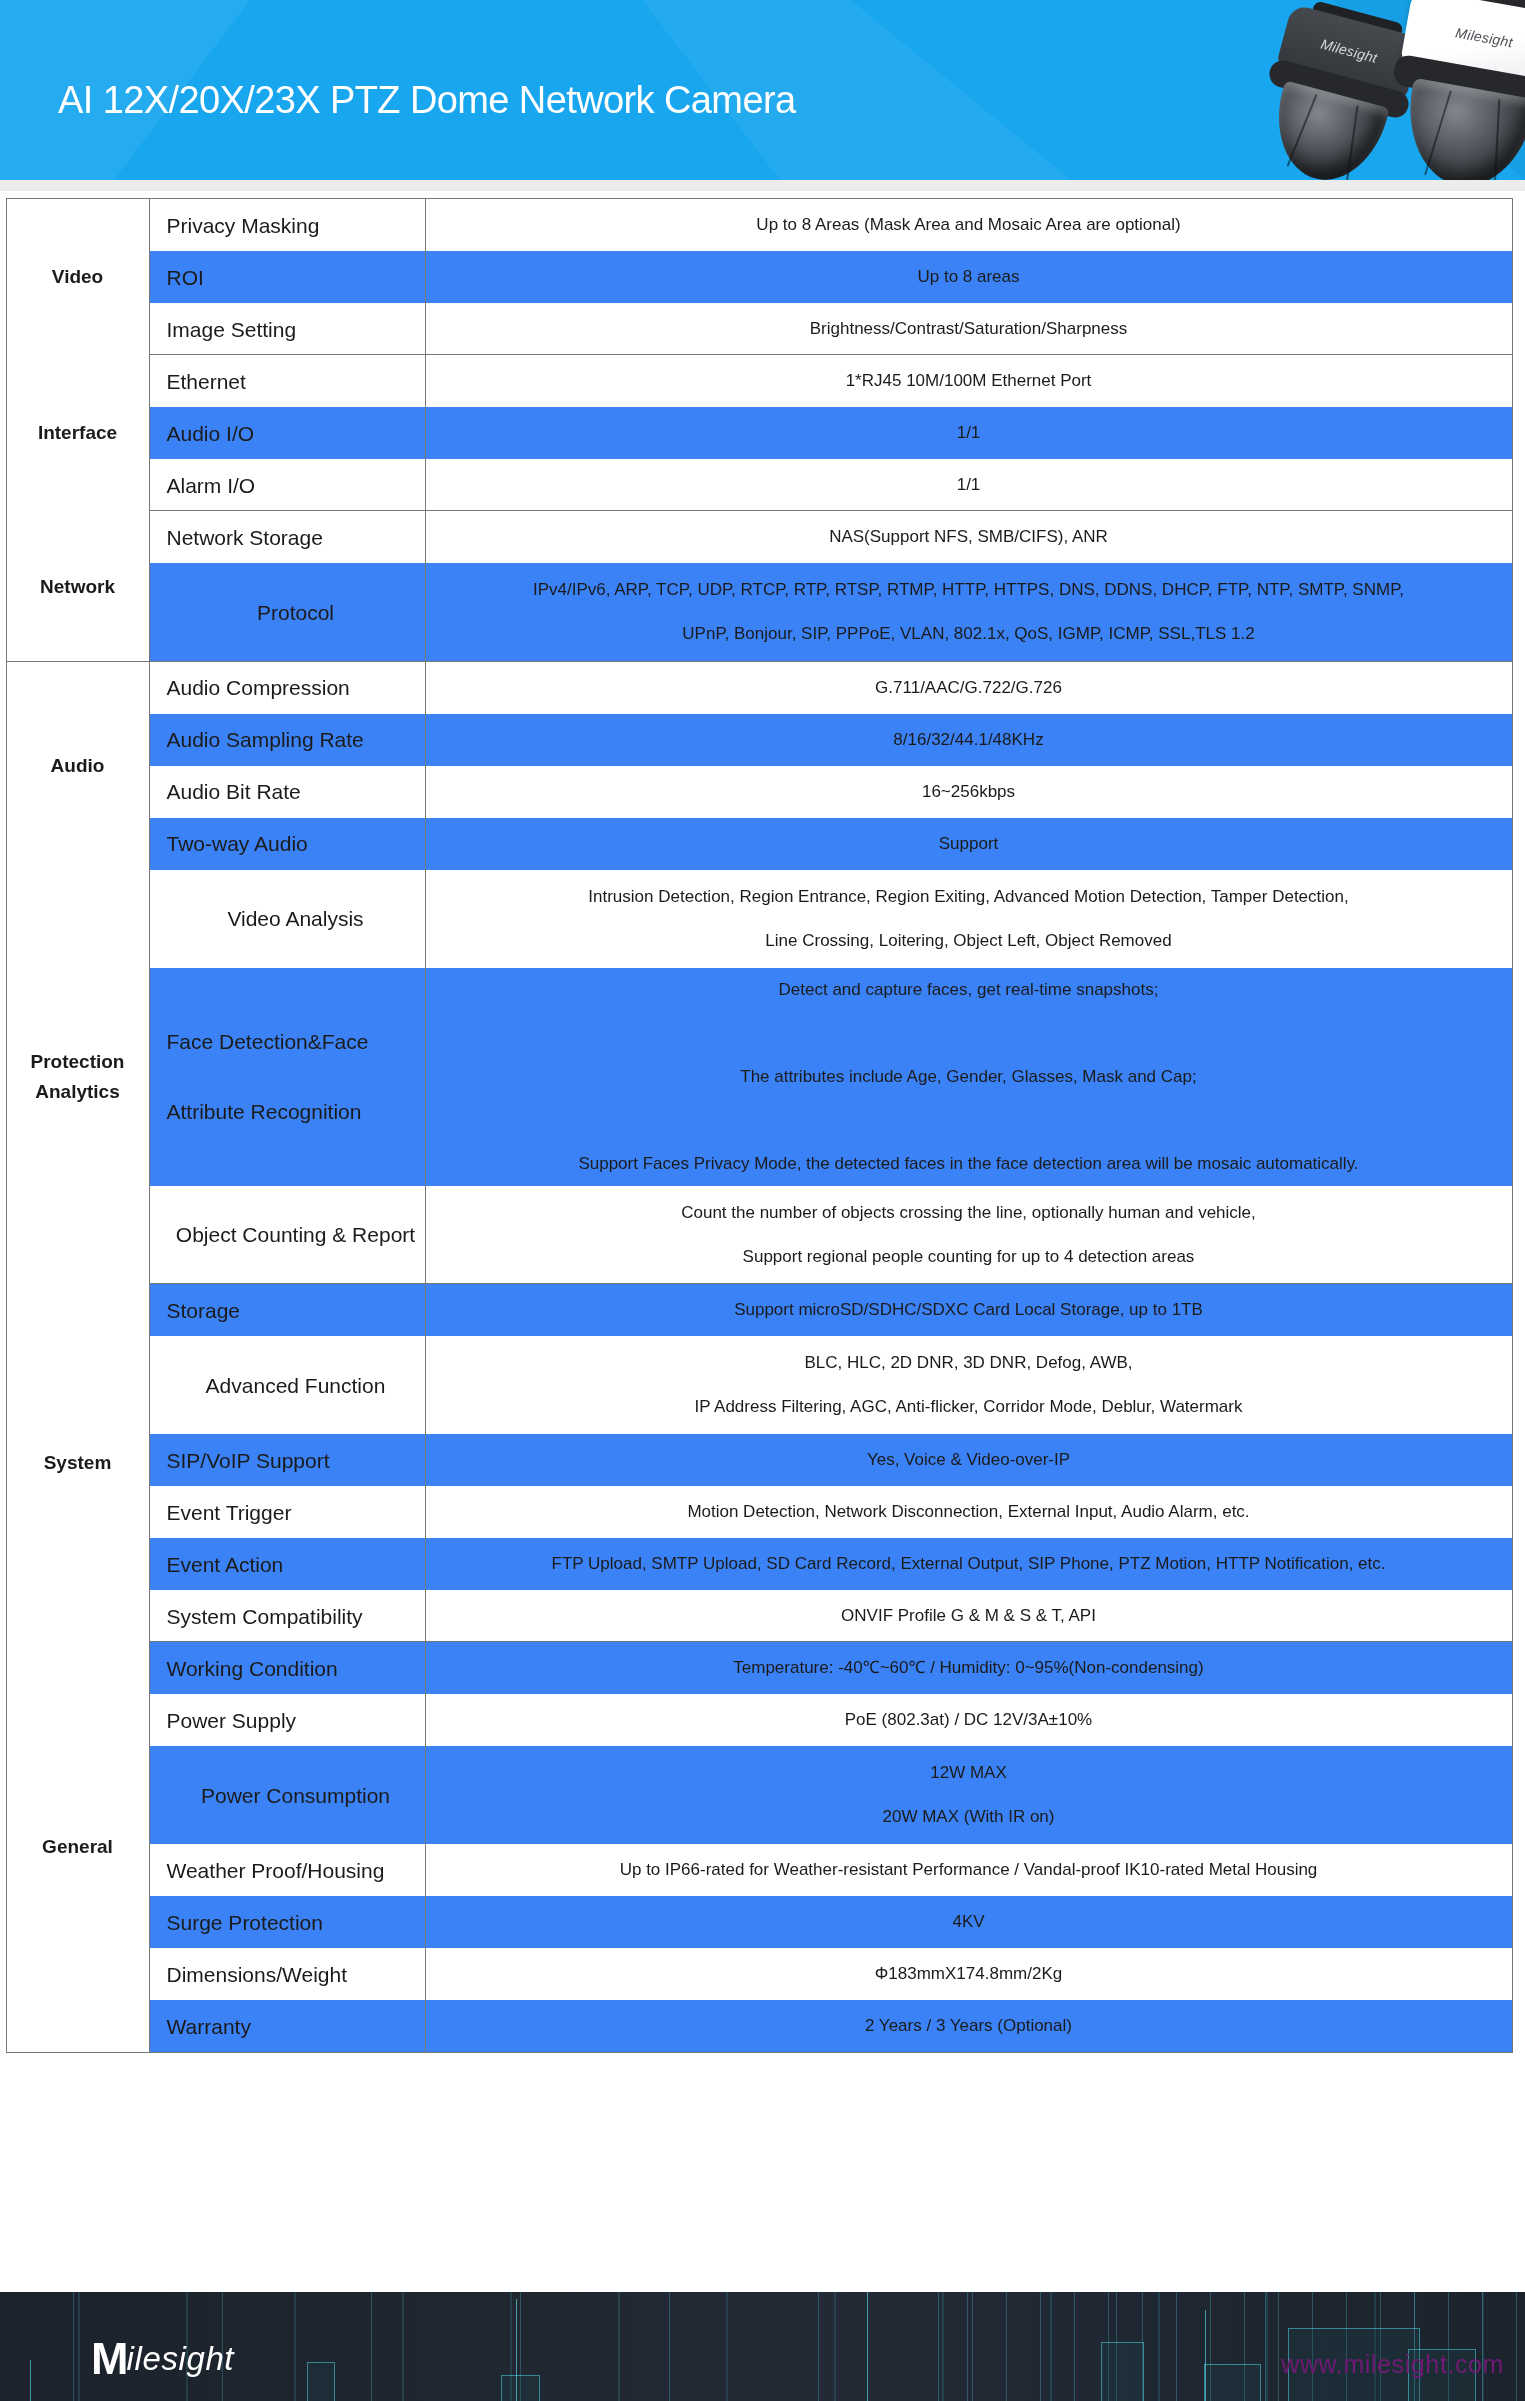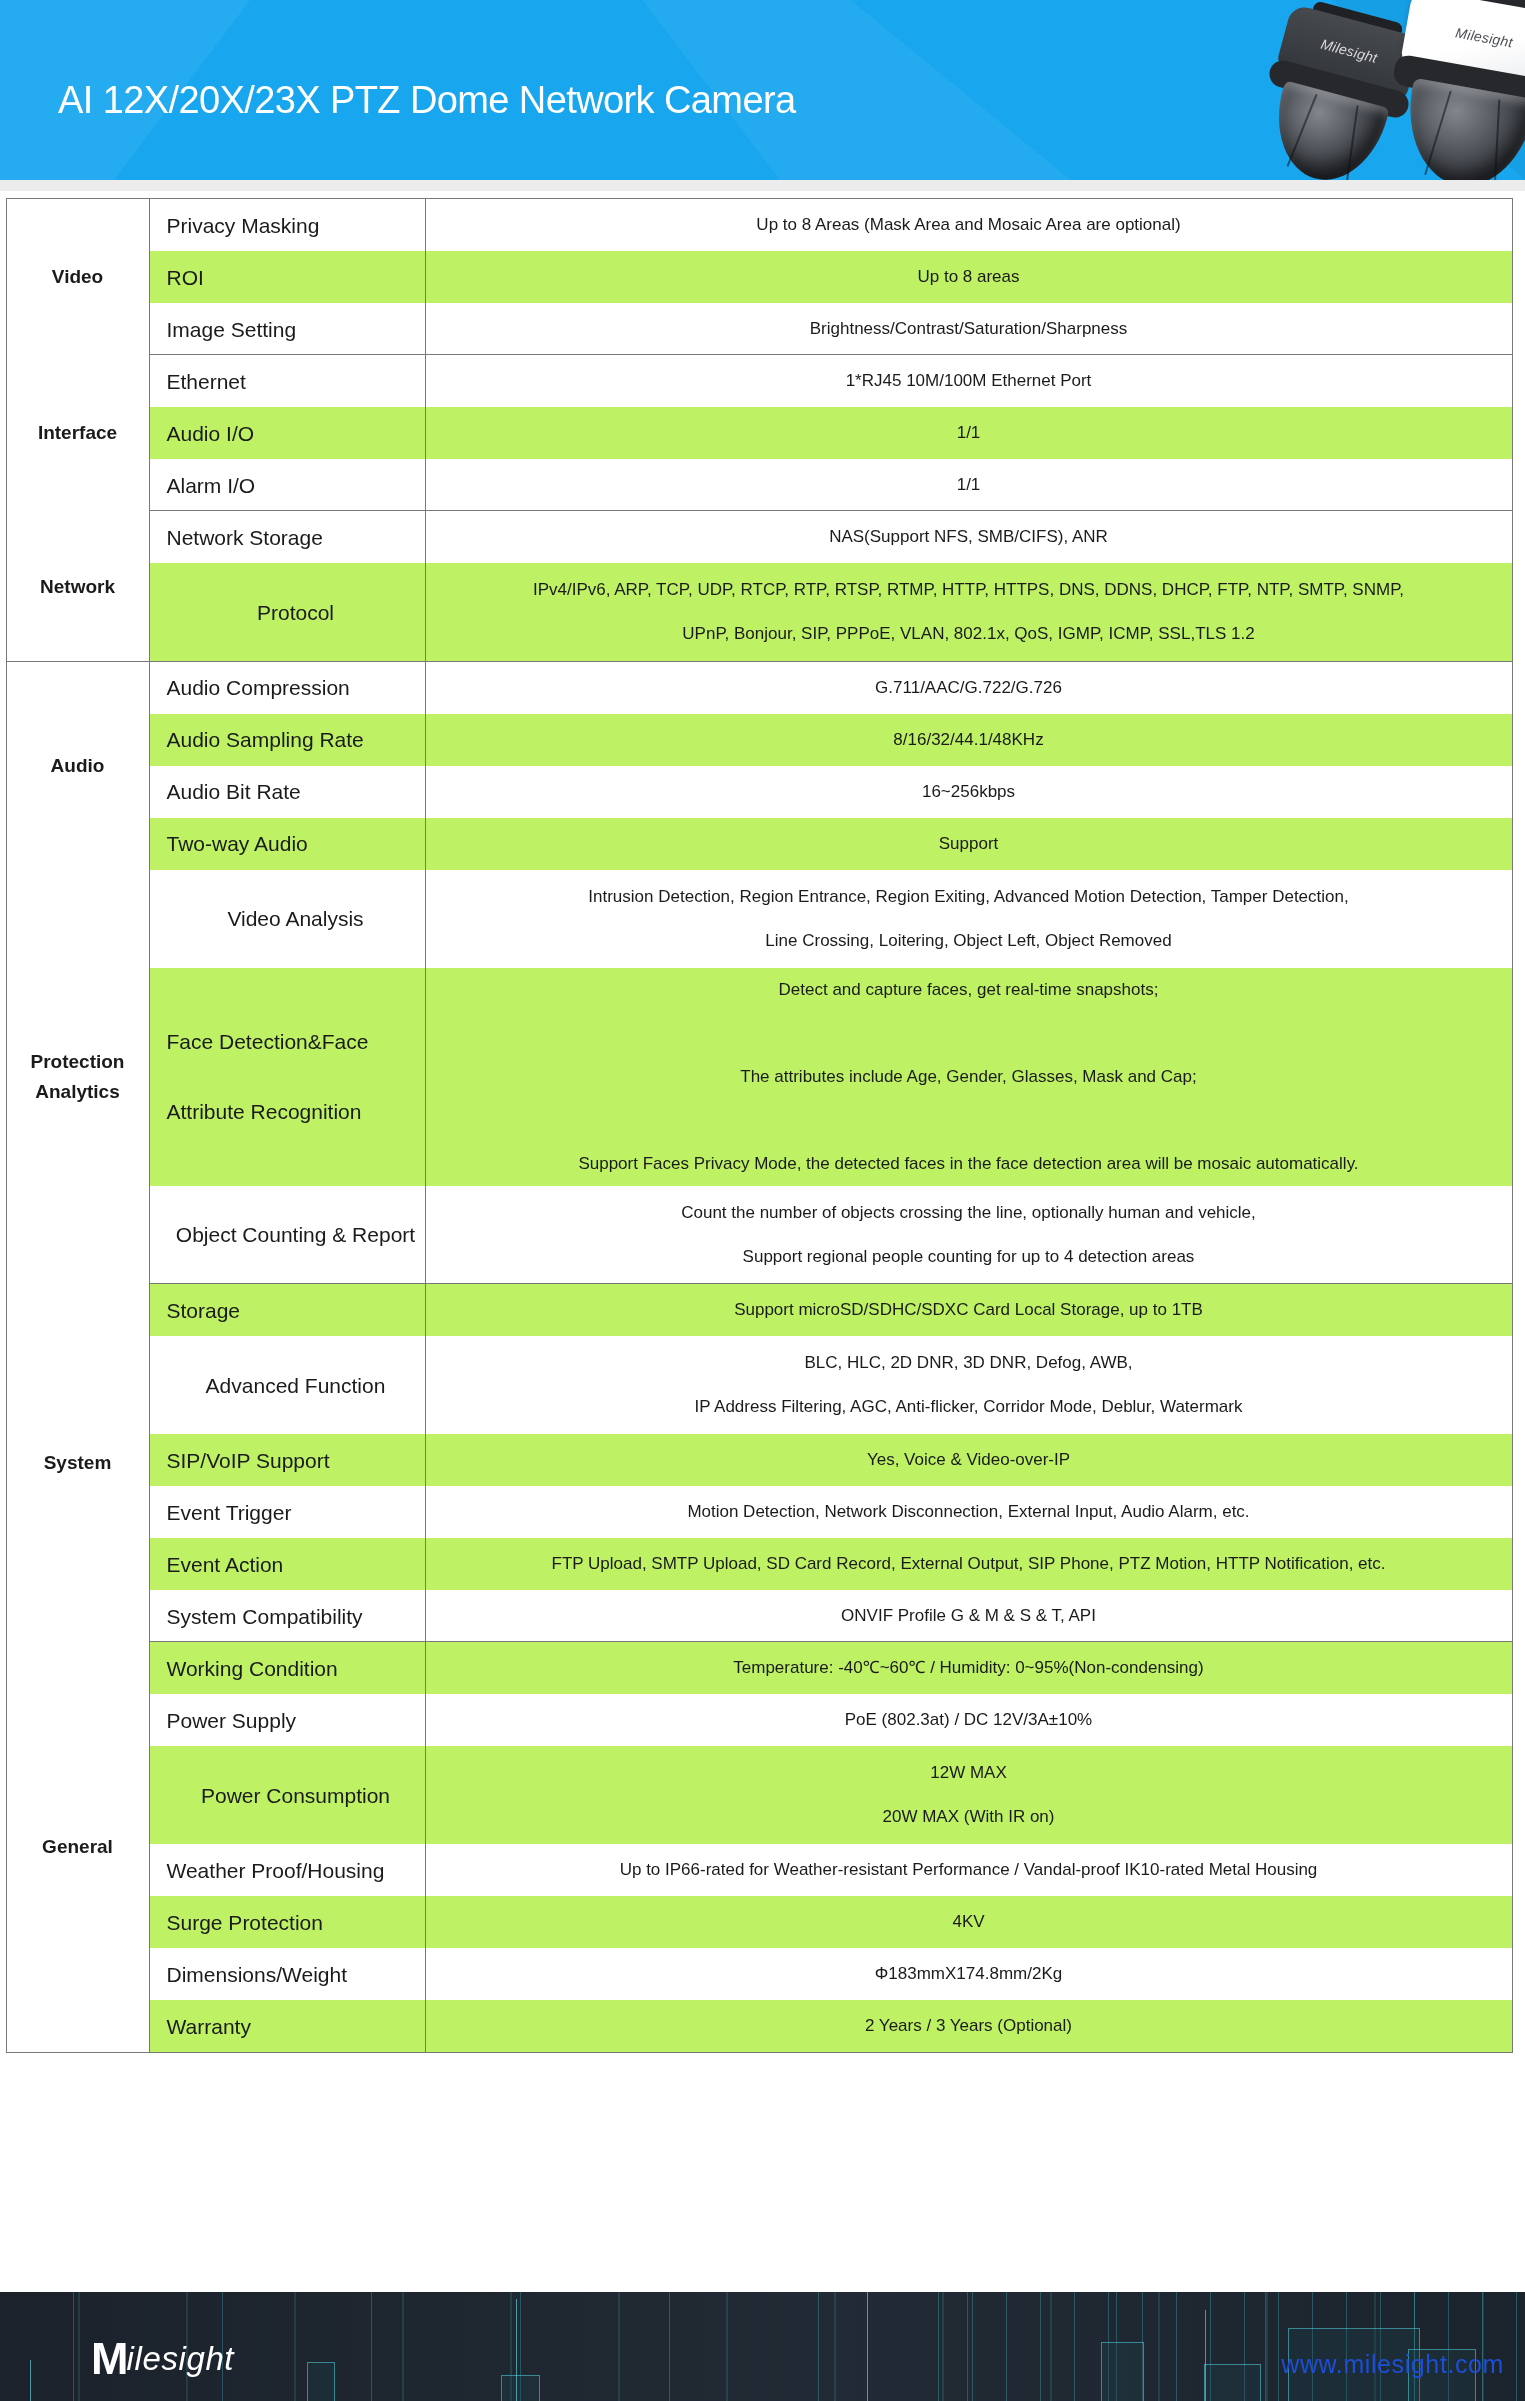--- a/index.html
+++ b/index.html
@@ -53,38 +53,38 @@
   .spec-section:first-child { margin-top:0; }
   .cat { grid-column:1; display:flex; flex-direction:column; align-items:center; justify-content:center;
          font-weight:bold; font-size:19px; border-right:1.8px solid #787878; background:#ffffff; line-height:29.5px; }
   .param { grid-column:2; display:flex; flex-direction:column; justify-content:center;
            padding-left:17px; border-right:1.8px solid #787878; font-size:21px; line-height:27px; }
   .value { grid-column:3; display:flex; flex-direction:column; justify-content:center;
            text-align:center; font-size:17px; line-height:44px; padding:0 12.3px; }
   .h1 { min-height:52px; }
   .h2 { min-height:98px;text-align:center; }
   .h3 { min-height:134px;gap:43px; }
-  .alt { background:#bef264; }
+  .alt { background:#3b82f6; }
 
   
   .footer { position:absolute; left:0; top:2292px; width:1525px; height:109px; overflow:hidden;
             background:linear-gradient(90deg,#1b222b 0%,#222a35 55%,#1b232d 100%); }
   .sky-l1 { position:absolute; inset:0;
             background:repeating-linear-gradient(90deg, transparent 0 73px, rgba(62,195,210,0.30) 73px 74px, transparent 74px 149px); }
   .sky-l2 { position:absolute; inset:0;
             background:repeating-linear-gradient(90deg, transparent 0 53px, rgba(62,195,210,0.16) 53px 55px, transparent 55px 108px);
             background-position:25px 0; }
   .sky-dense { position:absolute; right:0; top:0; width:603px; height:109px;
             background:repeating-linear-gradient(90deg, transparent 0 16px, rgba(70,205,220,0.35) 16px 17px, transparent 17px 34px);
             opacity:0.85; }
   .bx { position:absolute; border:1.2px solid rgba(80,212,226,0.55); border-bottom:none; background:rgba(26,70,80,0.25); }
   .tl { position:absolute; width:1.2px; background:rgba(90,218,232,0.65); }
   .footer-logo { position:absolute; left:91px; top:2333px; color:#ffffff; font-size:33px; font-style:italic; letter-spacing:0.6px; z-index:3; }
   .footer-logo .big-m { font-size:45px; font-style:normal; font-weight:bold; vertical-align:-3.7px; margin-right:-2.5px; }
-  .footer-url { position:absolute; right:21px; top:2350px; color:#1d4ed8; font-size:25px; letter-spacing:0.6px; z-index:3; }
+  .footer-url { position:absolute; right:21px; top:2350px; color:#701a75; font-size:25px; letter-spacing:0.6px; z-index:3; }
 </style>
 </head>
 <body>
 
 <div class="page">
 
   <div class="banner">
     <div class="poly1"></div>
     <div class="poly2"></div>
     <div class="poly3"></div>

